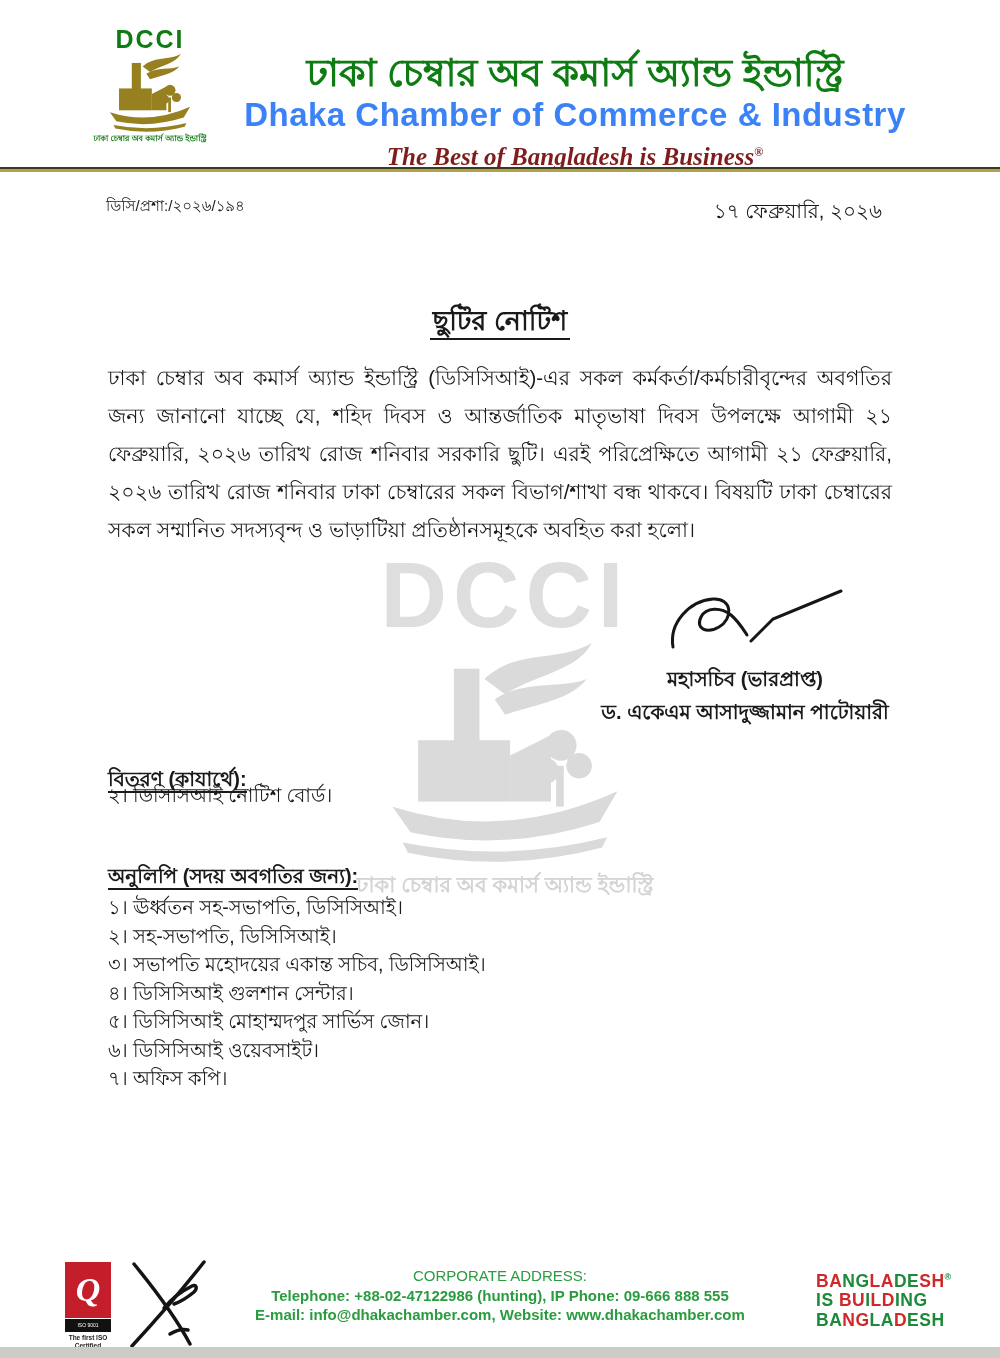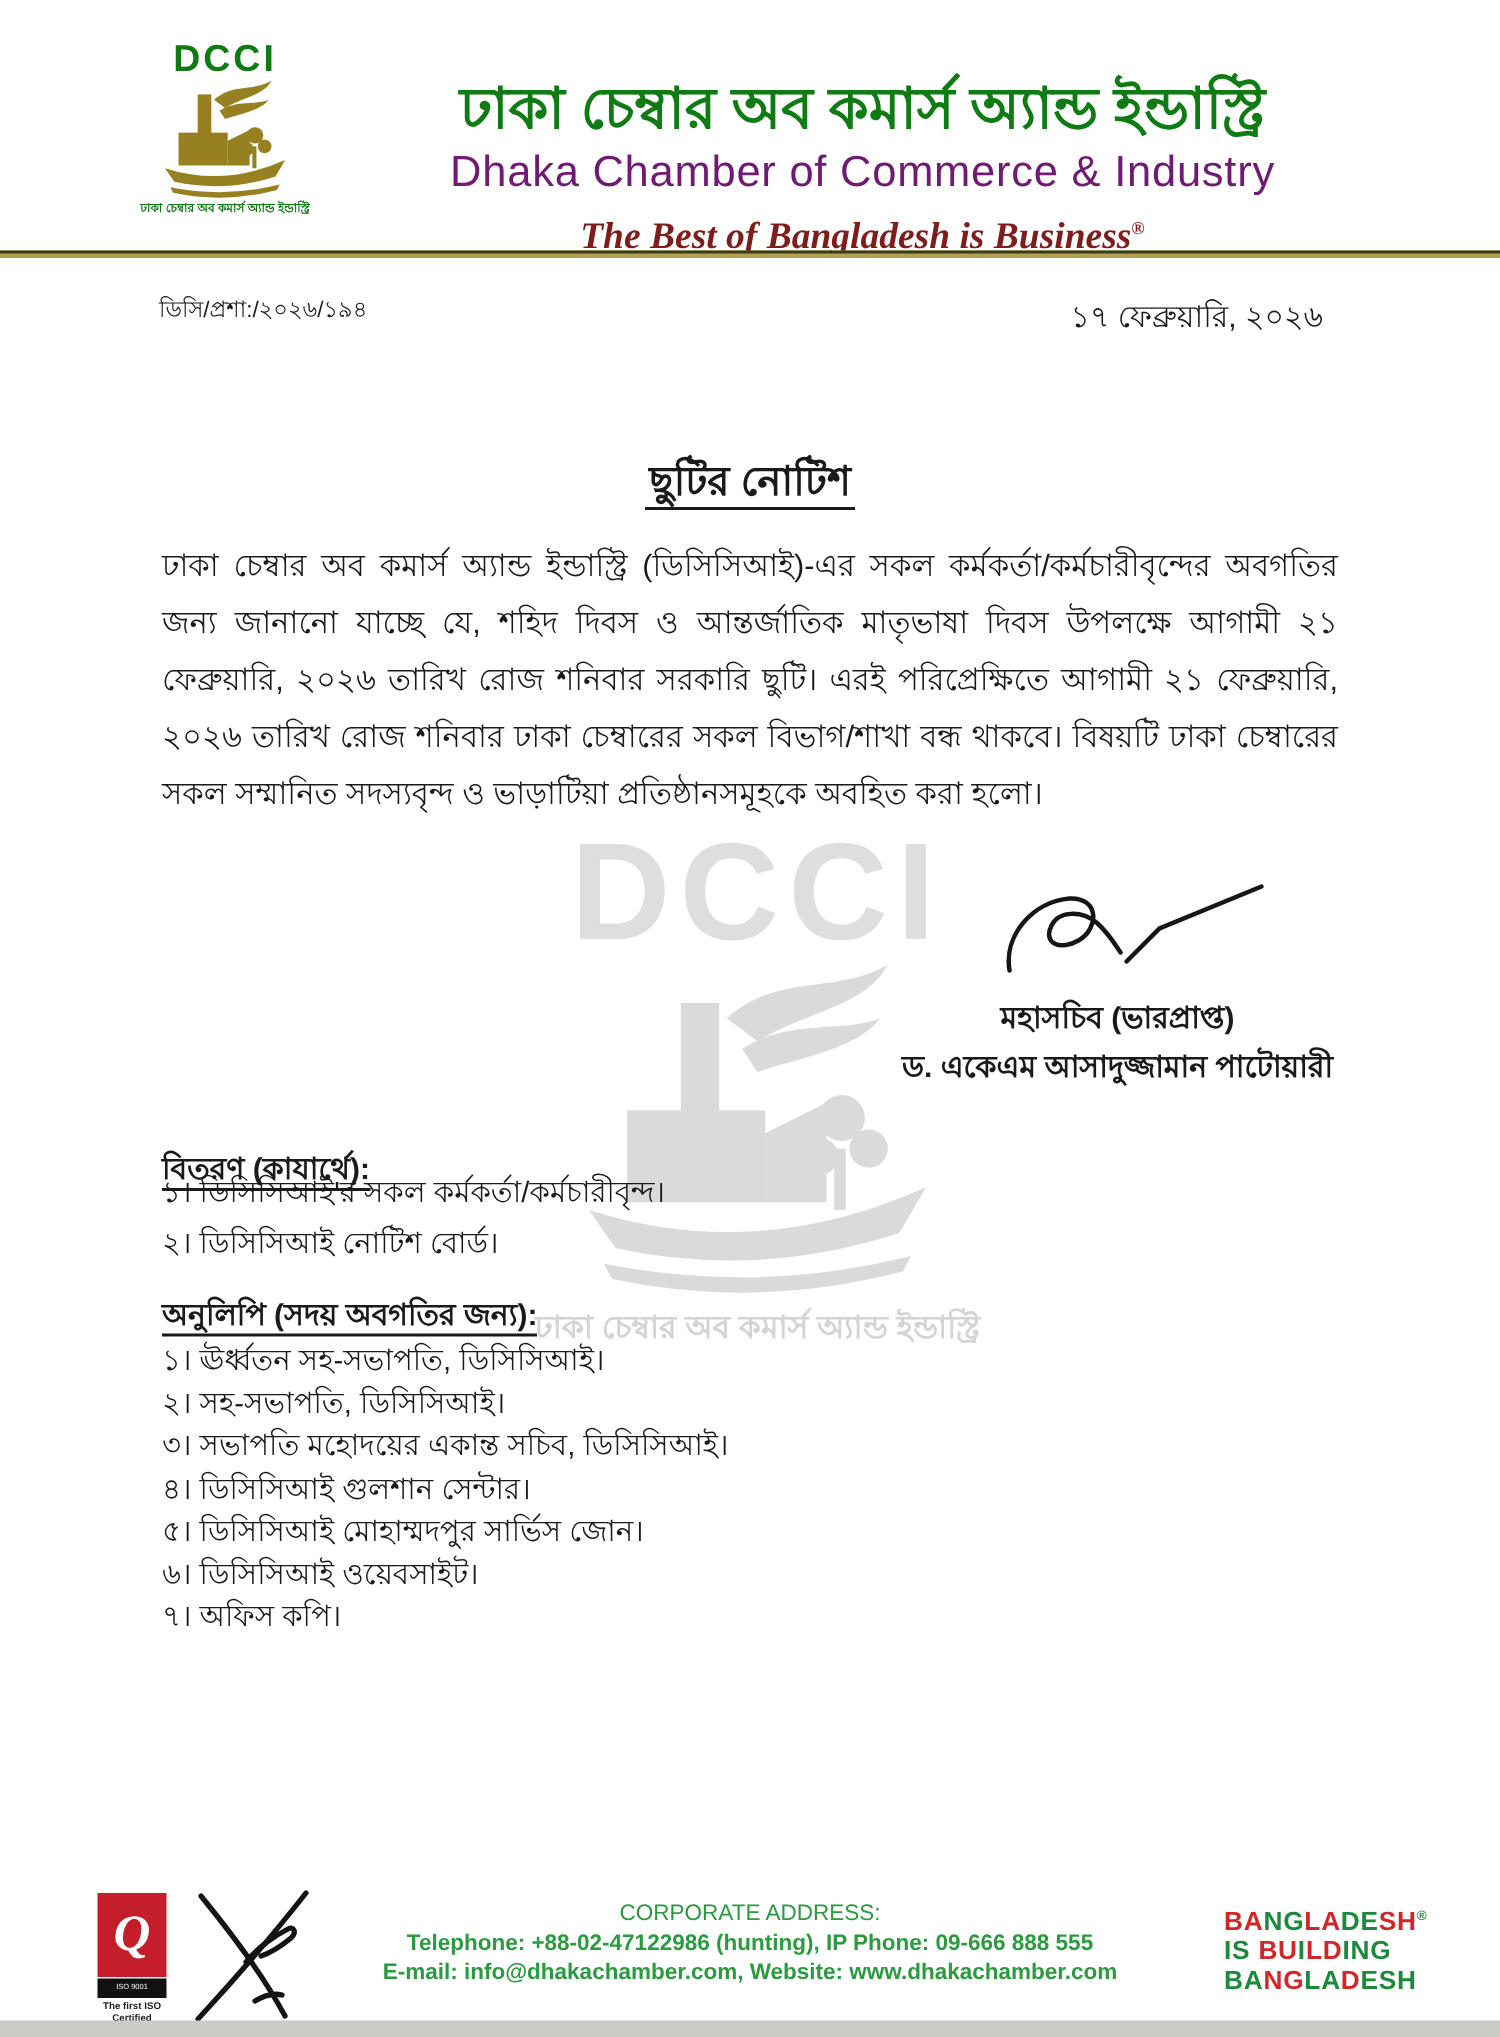--- a/index.html
+++ b/index.html
@@ -8,21 +8,21 @@
     background:#ffffff;overflow:hidden;
     font-family:"Liberation Sans","DejaVu Sans",sans-serif;color:#1a1a1a;
   }
   
   .hdr-logo{position:absolute;left:84px;top:26px;width:132px;text-align:center;}
   .hdr-logo .acr{font-size:25px;font-weight:bold;color:#0e7c12;letter-spacing:2px;line-height:26px;}
   .hdr-logo .emblem{display:block;margin:0 auto;}
   .hdr-logo .cap{font-size:8px;font-weight:bold;color:#0e7c12;line-height:10px;}
   .hdr-text{position:absolute;left:225px;top:50px;width:700px;text-align:center;}
   .bn-title{font-size:38px;font-weight:bold;color:#0e7c12;line-height:46px;}
-  .en-title{font-size:29px;font-weight:normal;color:#701a75;line-height:38px;letter-spacing:0.5px;}
+  .en-title{font-size:33px;font-weight:bold;color:#3b82f6;line-height:38px;letter-spacing:0.5px;}
   .tagline{font-family:"Liberation Serif","DejaVu Serif",serif;font-style:italic;font-weight:bold;
            font-size:25px;color:#7f1d1d;line-height:32px;margin-top:2px;}
   .tagline sup{font-size:12px;}
   .hdr-rule{position:absolute;left:0;top:167px;width:1000px;height:3px;
             background:#b3a14e;border-top:2px solid #3a3a1c;}
   
   .ref{position:absolute;left:106px;top:194px;font-size:15px;}
   .date{position:absolute;right:118px;top:196px;font-size:20px;}
   
   .notice-title{position:absolute;left:0;top:300px;width:1000px;text-align:center;}
@@ -129,21 +129,20 @@
       <path d="M96,56 L118,34 L186,6"></path>
     </g>
   </svg>
   <div class="sig-block">
     <div>মহাসচিব (ভারপ্রাপ্ত)</div>
     <div>ড. একেএম আসাদুজ্জামান পাটোয়ারী</div>
   </div>
 
   <div class="sec-head dist-head"><span>বিতরণ (কাযার্থে):</span></div>
   <div class="dist-list">
-    <div>১। ডিসিসিআই'র সকল কর্মকর্তা/কর্মচারীবৃন্দ।</div>
     <div>২। ডিসিসিআই নোটিশ বোর্ড।</div>
   </div>
 
   <div class="sec-head cc-head"><span>অনুলিপি (সদয় অবগতির জন্য):</span></div>
   <div class="cc-list">
     <div>১। ঊর্ধ্বতন সহ-সভাপতি, ডিসিসিআই।</div>
     <div>২। সহ-সভাপতি, ডিসিসিআই।</div>
     <div>৩। সভাপতি মহোদয়ের একান্ত সচিব, ডিসিসিআই।</div>
     <div>৪। ডিসিসিআই গুলশান সেন্টার।</div>
     <div>৫। ডিসিসিআই মোহাম্মদপুর সার্ভিস জোন।</div>

